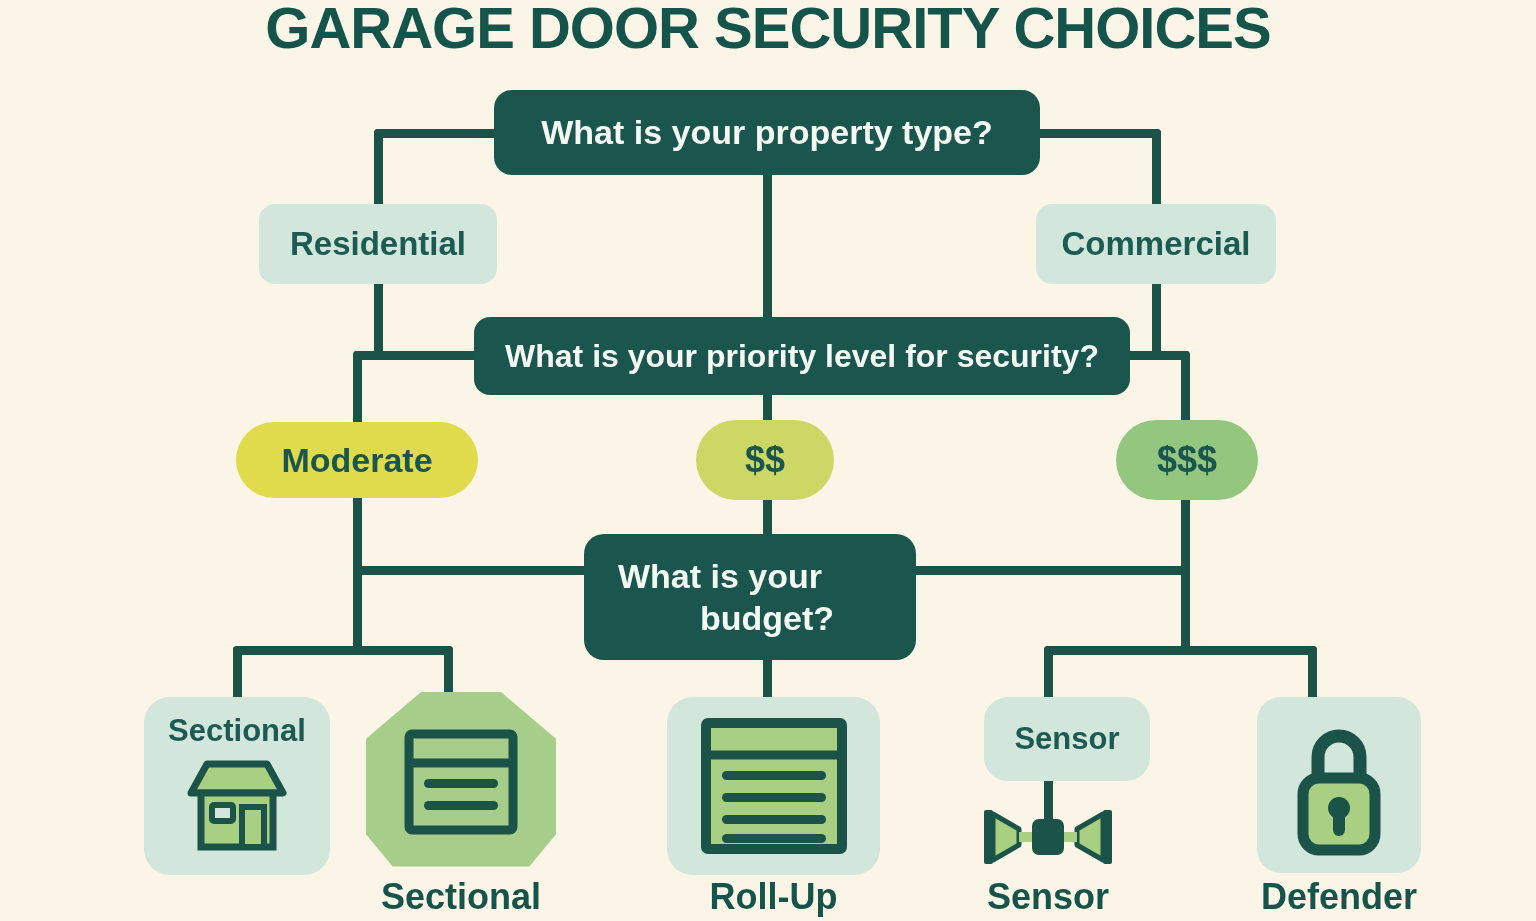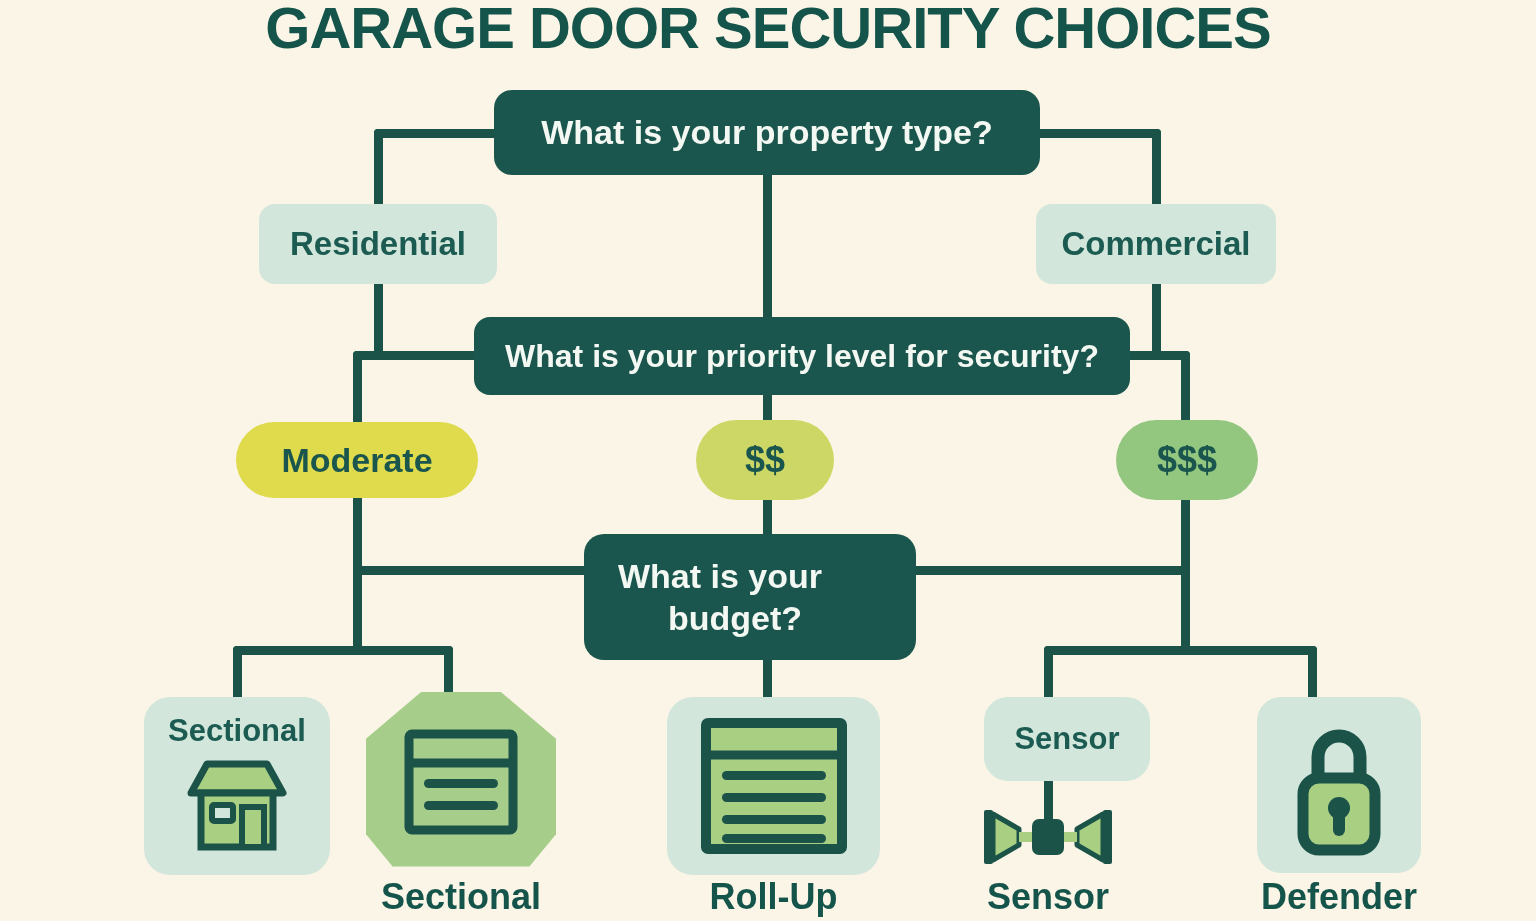--- a/index.html
+++ b/index.html
@@ -30,21 +30,21 @@
     display:flex;align-items:center;justify-content:center;
     border-radius:40px;text-align:center;
   }
   .f34{font-size:34px;} .f33{font-size:33px;} .f32{font-size:32px;} .f31{font-size:31px;} .f36{font-size:36px;}
   .budget-box{
     position:absolute;left:584px;top:534px;width:332px;height:126px;
     background:#1A564D;color:#F4F8F3;border-radius:20px;z-index:2;
     font-size:34px;display:flex;flex-direction:column;justify-content:center;gap:3px;
   }
   .budget-box .l1{padding-left:34px;}
-  .budget-box .l2{padding-left:84px;}
+  .budget-box .l2{padding-left:116px;}
   .result-box{
     position:absolute;background:#D2E6DB;border-radius:26px;z-index:2;
     display:flex;flex-direction:column;align-items:center;
   }
   .result-box .in-label{color:#1B5B51;font-size:31px;margin-top:16px;}
   .blob{
     position:absolute;left:366px;top:692px;width:190px;height:180px;
     background:#A6CE8A;z-index:2;
     clip-path:polygon(29% 0, 71% 0, 100% 26%, 100% 79%, 86% 97%, 14% 97%, 0 79%, 0 26%);
     display:flex;align-items:center;justify-content:center;

